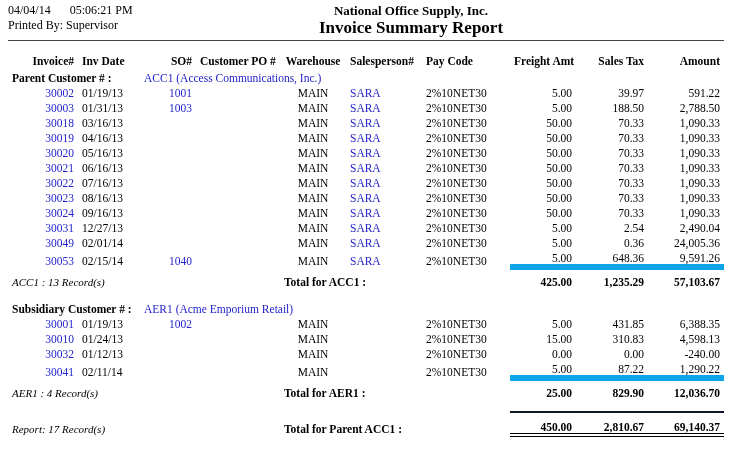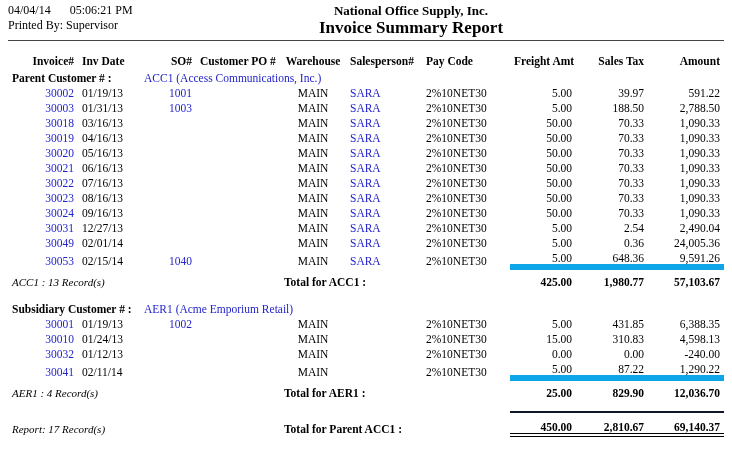--- a/index.html
+++ b/index.html
@@ -238,21 +238,21 @@
           <td class="l blue">SARA</td>
           <td class="l">2%10NET30</td>
           <td class="r">5.00</td>
           <td class="r">648.36</td>
           <td class="r">9,591.26</td>
         </tr>
         <tr class="total-row">
           <td class="record" colspan="4">ACC1 : 13 Record(s)</td>
           <td class="total-label" colspan="3">Total for ACC1 :</td>
           <td class="total-num">425.00</td>
-          <td class="total-num">1,980.77</td>
+          <td class="total-num">1,235.29</td>
           <td class="total-num">57,103.67</td>
         </tr>
         <tr class="spacer">
           <td colspan="10"></td>
         </tr>
         <tr class="group-row">
           <td class="group-label" colspan="2">Subsidiary Customer # :</td>
           <td class="blue l" colspan="8">AER1 (Acme Emporium Retail)</td>
         </tr>
         <tr>

